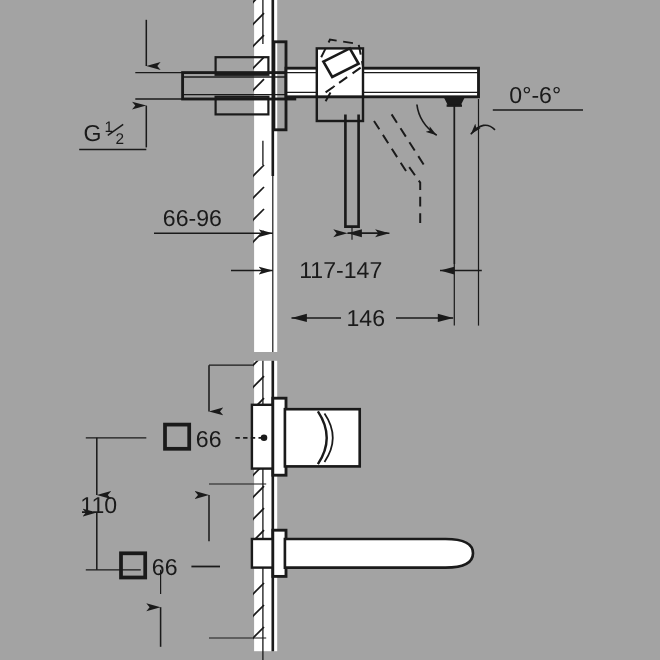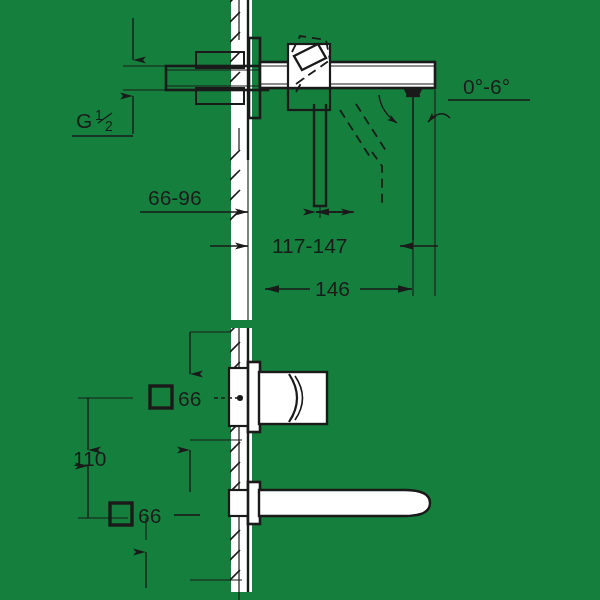--- a/index.html
+++ b/index.html
@@ -8,21 +8,21 @@
     padding: 0;
     background: #ffffff;
   }
   body {
     font-family: "Liberation Sans", sans-serif;
   }
   #sheet {
     position: relative;
     width: 600px;
     height: 600px;
-    background: #15803d;
+    background: #a3a3a3;
     overflow: hidden;
   }
   #sheet svg {
     display: block;
   }
   text {
     font-family: "Liberation Sans", sans-serif;
     fill: #1a1a1a;
   }
   .dim-text {

